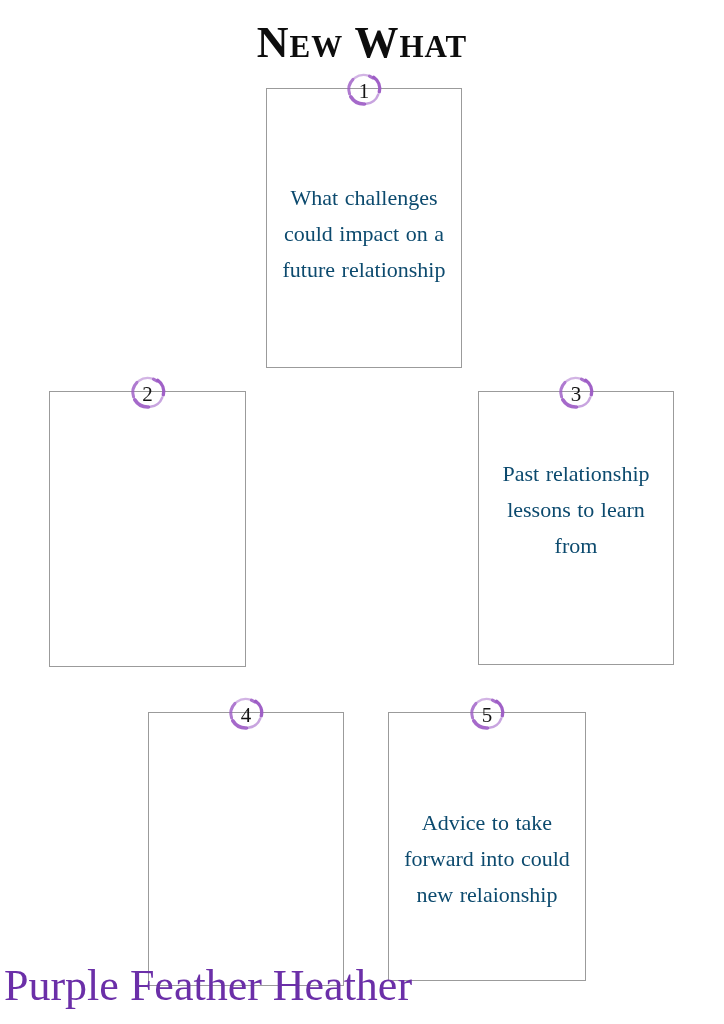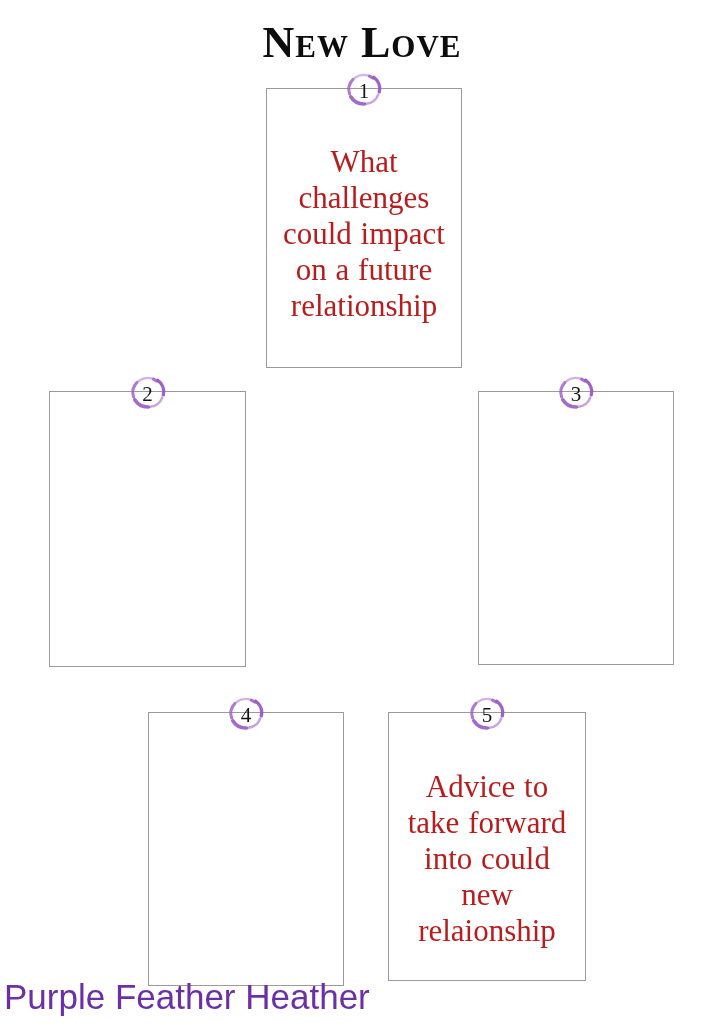--- a/index.html
+++ b/index.html
@@ -42,23 +42,23 @@
     background: #ffffff;
     display: flex;
     align-items: center;
     justify-content: center;
   }
   .card-text {
     width: 100%;
     padding: 0 12px;
     box-sizing: border-box;
     text-align: center;
-    font-size: 31px;
+    font-size: 22px;
     line-height: 36px;
-    color: #b91c1c;
+    color: #0c4a6e;
     word-spacing: 1px;
   }
   
   #card-1 { left: 266px; top: 88px;  width: 196px; height: 280px; }
   #card-1 .card-text { transform: translateY(6px); }
   #card-2 { left: 49px;  top: 391px; width: 197px; height: 276px; }
   #card-2 .card-text { transform: translateY(-4px); }
   #card-3 { left: 478px; top: 391px; width: 196px; height: 274px; }
   #card-3 .card-text { transform: translateY(-18px); }
   #card-4 { left: 148px; top: 712px; width: 196px; height: 274px; }
@@ -93,33 +93,33 @@
     text-align: center;
     font-size: 21px;
     color: #141414;
     font-family: "Liberation Serif", "DejaVu Serif", serif;
   }
 
   
   .footer-signature {
     position: absolute;
     left: 4px;
-    bottom: 8px;
-    font-family: Liberation Sans, sans-serif;
-    font-size: 35px;
+    bottom: 19px;
+    font-family: Liberation Serif, serif;
+    font-size: 44px;
     line-height: 38px;
     color: #6B2FA8;
     white-space: nowrap;
     letter-spacing: 0px;
   }
 </style>
 </head>
 <body>
 
-<div class="page-title">New Love</div>
+<div class="page-title">New What</div>
 
 <div class="card" id="card-1">
   <div class="number-stamp">
     <svg viewBox="0 0 42 42" aria-hidden="true">
       <g fill="none" stroke="#9B59C4" stroke-linecap="round">
         <path d="M30.8 7.4 C35.5 10.6 37.6 16.4 36.3 21.8" stroke-width="3.4" opacity="0.95"></path>
         <path d="M35.2 24.6 C33.4 29.6 28.6 33.3 23.2 33.8" stroke-width="2.6" opacity="0.55"></path>
         <path d="M21.4 34.0 C16.0 34.2 10.6 31.4 7.8 26.8" stroke-width="3.6" opacity="0.9"></path>
         <path d="M6.6 24.0 C5.0 19.0 6.3 13.2 10.0 9.4" stroke-width="3.0" opacity="0.8"></path>
         <path d="M11.6 8.0 C15.4 5.2 20.6 4.3 25.2 5.6" stroke-width="2.2" opacity="0.45"></path>
@@ -154,20 +154,21 @@
         <path d="M30.8 7.4 C35.5 10.6 37.6 16.4 36.3 21.8" stroke-width="3.4" opacity="0.95"></path>
         <path d="M35.2 24.6 C33.4 29.6 28.6 33.3 23.2 33.8" stroke-width="2.6" opacity="0.55"></path>
         <path d="M21.4 34.0 C16.0 34.2 10.6 31.4 7.8 26.8" stroke-width="3.6" opacity="0.9"></path>
         <path d="M6.6 24.0 C5.0 19.0 6.3 13.2 10.0 9.4" stroke-width="3.0" opacity="0.8"></path>
         <path d="M11.6 8.0 C15.4 5.2 20.6 4.3 25.2 5.6" stroke-width="2.2" opacity="0.45"></path>
         <path d="M26.6 6.2 C27.8 6.7 28.9 7.3 29.9 8.0" stroke-width="3.2" opacity="0.85"></path>
       </g>
     </svg>
     <span class="num">3</span>
   </div>
+  <div class="card-text">Past relationship lessons to learn from</div>
 </div>
 
 <div class="card" id="card-4">
   <div class="number-stamp">
     <svg viewBox="0 0 42 42" aria-hidden="true">
       <g fill="none" stroke="#9B59C4" stroke-linecap="round">
         <path d="M30.8 7.4 C35.5 10.6 37.6 16.4 36.3 21.8" stroke-width="3.4" opacity="0.95"></path>
         <path d="M35.2 24.6 C33.4 29.6 28.6 33.3 23.2 33.8" stroke-width="2.6" opacity="0.55"></path>
         <path d="M21.4 34.0 C16.0 34.2 10.6 31.4 7.8 26.8" stroke-width="3.6" opacity="0.9"></path>
         <path d="M6.6 24.0 C5.0 19.0 6.3 13.2 10.0 9.4" stroke-width="3.0" opacity="0.8"></path>

